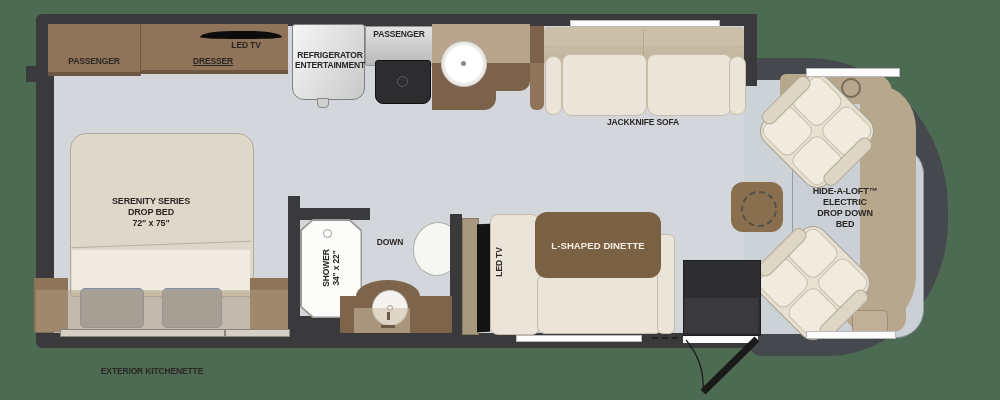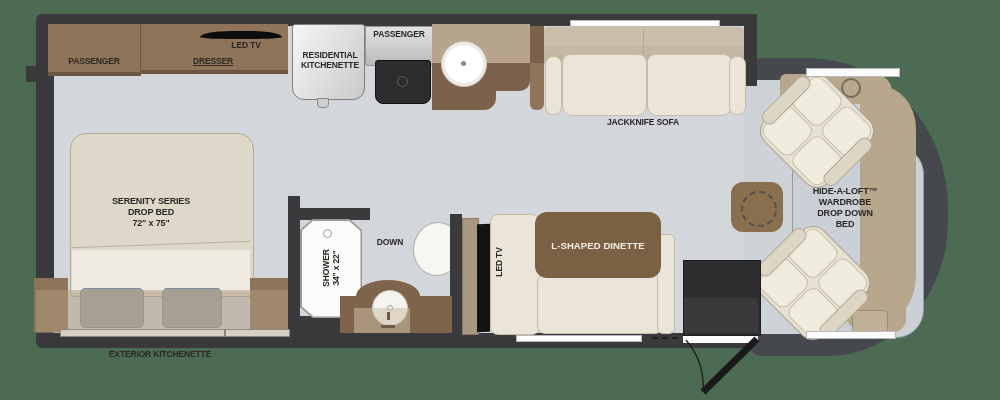--- a/index.html
+++ b/index.html
@@ -158,38 +158,38 @@
 
   <svg class="abs" style="left:648px;top:330px;" width="135" height="70" viewBox="0 0 135 70">
     <path d="M 38 10 A 72 72 0 0 1 55 62" fill="none" stroke="#1a1a1a" stroke-width="1.2"></path>
     <line x1="109" y1="9" x2="55" y2="62" stroke="#1a1a1a" stroke-width="7"></line>
   </svg>
 
   <div class="lbl" style="left:94px;top:56px;">PASSENGER</div>
   <div class="lbl" style="left:213px;top:56px;text-decoration:underline;">DRESSER</div>
   <div class="lbl" style="left:246px;top:40px;">LED TV</div>
   <div class="lbl" style="left:330px;top:50px;">
-    <div>RESIDENTIAL</div>
-    <div>KITCHENETTE</div>
+    <div>REFRIGERATOR</div>
+    <div>ENTERTAINMENT</div>
   </div>
   <div class="lbl" style="left:399px;top:29px;">PASSENGER</div>
   <div class="lbl" style="left:643px;top:117px;">JACKKNIFE SOFA</div>
   <div class="lbl big" style="left:151px;top:196px;">
     <div>SERENITY SERIES</div>
     <div>DROP BED</div>
     <div>72" x 75"</div>
   </div>
   <div class="lbl rot" style="left:331px;top:268px;">
     <div>SHOWER</div>
     <div>34" x 22"</div>
   </div>
   <div class="lbl" style="left:390px;top:237px;">DOWN</div>
   <div class="lbl rot" style="left:499px;top:262px;">LED TV</div>
   <div class="lbl white" style="left:598px;top:240px;">L-SHAPED DINETTE</div>
   <div class="lbl big" style="left:845px;top:186px;">
     <div>HIDE-A-LOFT™</div>
-    <div>WARDROBE</div>
+    <div>ELECTRIC</div>
     <div>DROP DOWN</div>
     <div>BED</div>
   </div>
-  <div class="lbl" style="left:152px;top:349px;margin-left:8px;">EXTERIOR KITCHENETTE</div>
+  <div class="lbl" style="left:152px;top:366px;">EXTERIOR KITCHENETTE</div>
 
 </div>
 
 </body></html>

